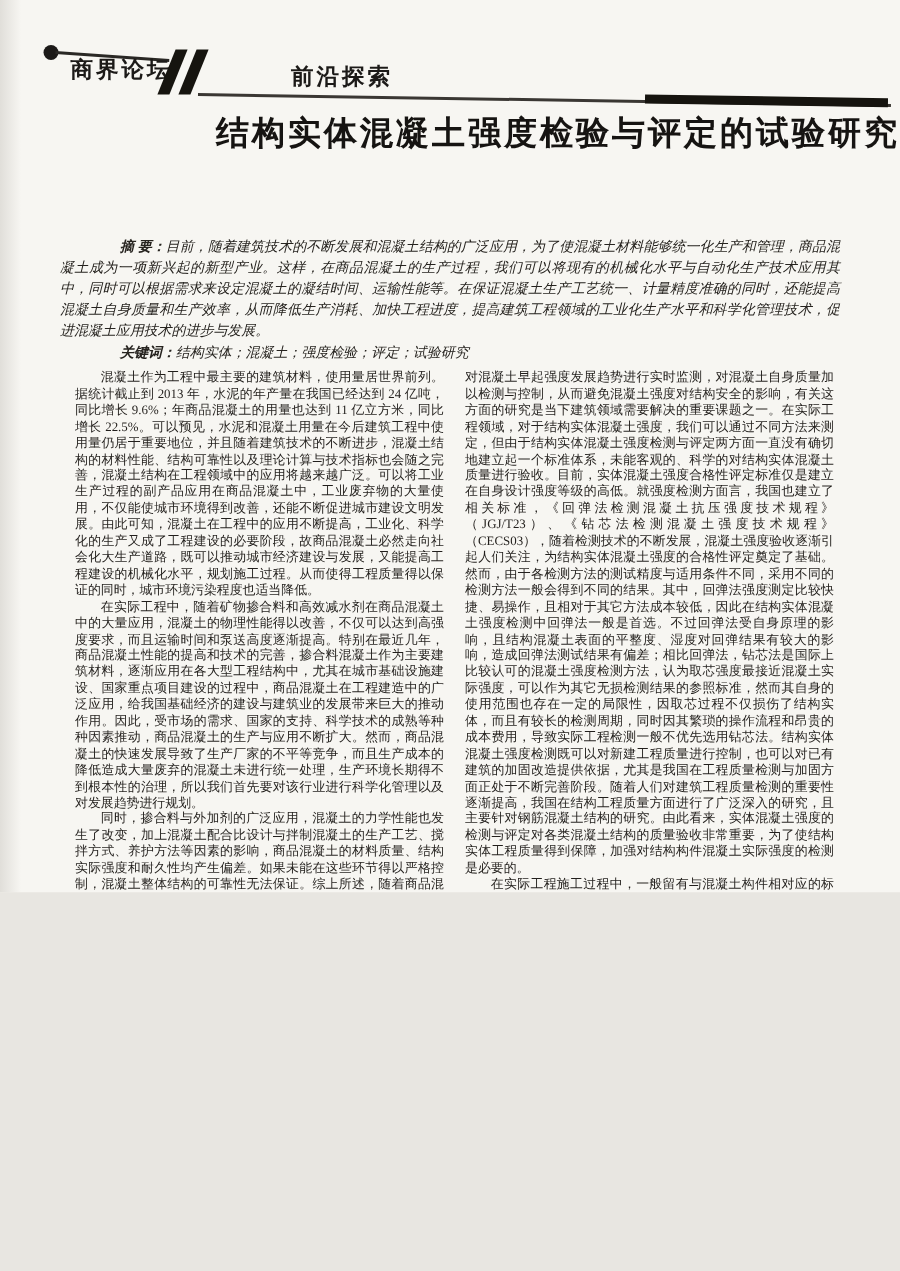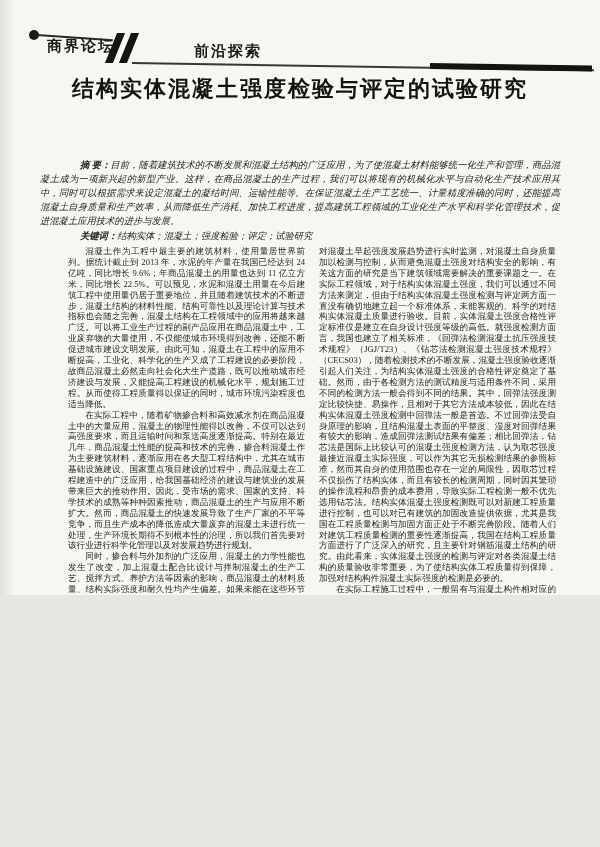--- a/index.html
+++ b/index.html
@@ -23,35 +23,35 @@
   .hdr-sec1{position:absolute;left:47px;top:37px;font-family:"Liberation Sans","DejaVu Sans",sans-serif;font-weight:bold;font-size:15px;letter-spacing:2px;color:#1c1a18;}
   .hdr-bars{position:absolute;left:109px;top:33px;width:34px;height:30px;}
   .hdr-bars i{position:absolute;top:0;width:8px;height:30px;background:#16140f;transform:skewX(-22deg);}
   .hdr-bars i:nth-child(1){left:2px;}
   .hdr-bars i:nth-child(2){left:16px;}
   .hdr-sec2{position:absolute;left:150px;top:42px;font-family:"Liberation Sans","DejaVu Sans",sans-serif;font-weight:bold;font-size:15px;letter-spacing:2px;color:#1c1a18;margin-left:44px;}
   .hdr-line-b{position:absolute;left:132px;top:62px;width:462px;height:2px;background:#3a3733;transform:rotate(0.9deg);transform-origin:left center;}
   .hdr-thick{position:absolute;left:430px;top:63px;width:162px;height:6px;background:#16140f;transform:rotate(0.9deg);transform-origin:left center;}
 
   
-  .title{position:absolute;left:0;right:0;top:74px;text-align:center;font-size:22px;font-weight:bold;letter-spacing:2px;color:#161412;}
+  .title{position:absolute;left:0;right:0;top:74px;text-align:right;font-size:22px;font-weight:bold;letter-spacing:2px;color:#161412;}
   .author{position:absolute;left:0;right:0;top:125px;text-align:center;font-size:13px;font-weight:bold;letter-spacing:3px;}
 
   
   .abstract{
     position:absolute;left:40px;right:40px;top:158px;
     font-size:9.3px;line-height:14px;text-align:justify;
     font-style:italic;color:#26231f;
   }
   .abstract .lbl{font-weight:bold;margin-left:40px;}
   .kw-line{margin-top:1px;}
 
   
   .columns{
-    position:absolute;left:68px;right:44px;top:246px;height:546px;
+    position:absolute;left:50px;right:44px;top:246px;height:546px;
     display:flex;gap:14px;overflow:hidden;
   }
   .col{flex:1 1 0;font-size:8.6px;line-height:10.9px;text-align:justify;color:#221f1c;}
   .col p{margin:0;text-indent:2em;}
   .col p.cont{text-indent:0;}
 
   
   .pagenum{position:absolute;left:17px;top:793px;font-size:14px;letter-spacing:1px;color:#1c1a18;font-family:"Liberation Sans","DejaVu Sans",sans-serif;}
   .foot-bar{position:absolute;left:88px;top:778px;width:8px;height:41px;background:#16140f;}
   .foot-en{position:absolute;left:100px;top:777px;font-family:"Liberation Sans","DejaVu Sans",sans-serif;font-weight:bold;font-size:14px;color:#26231f;}

